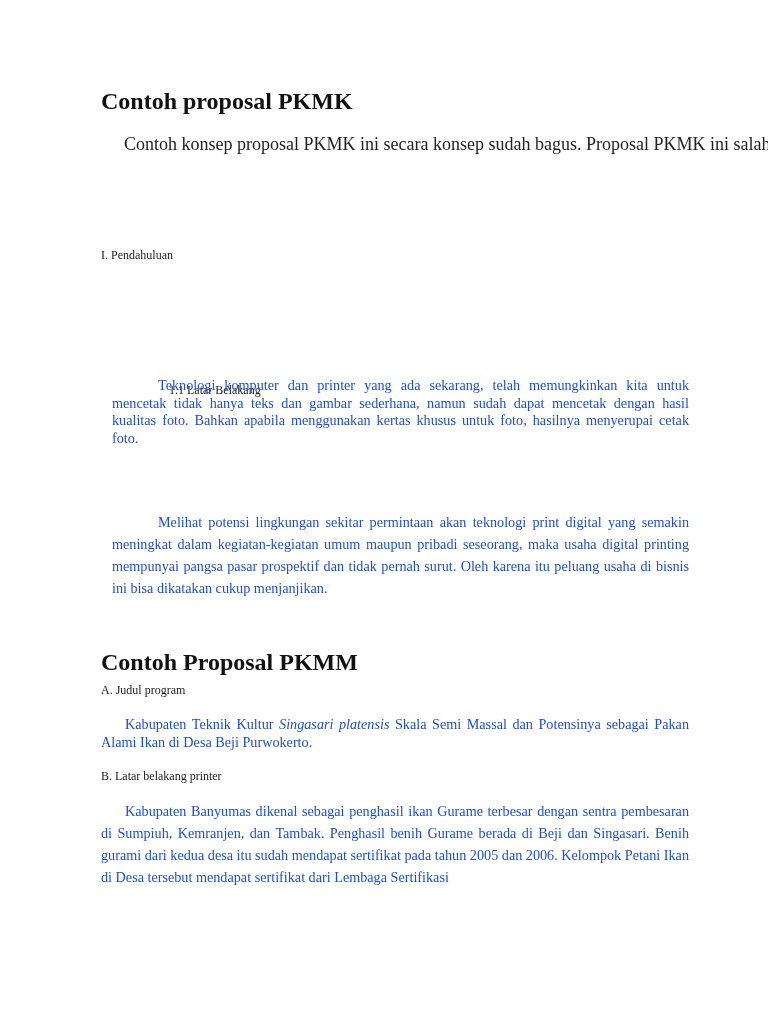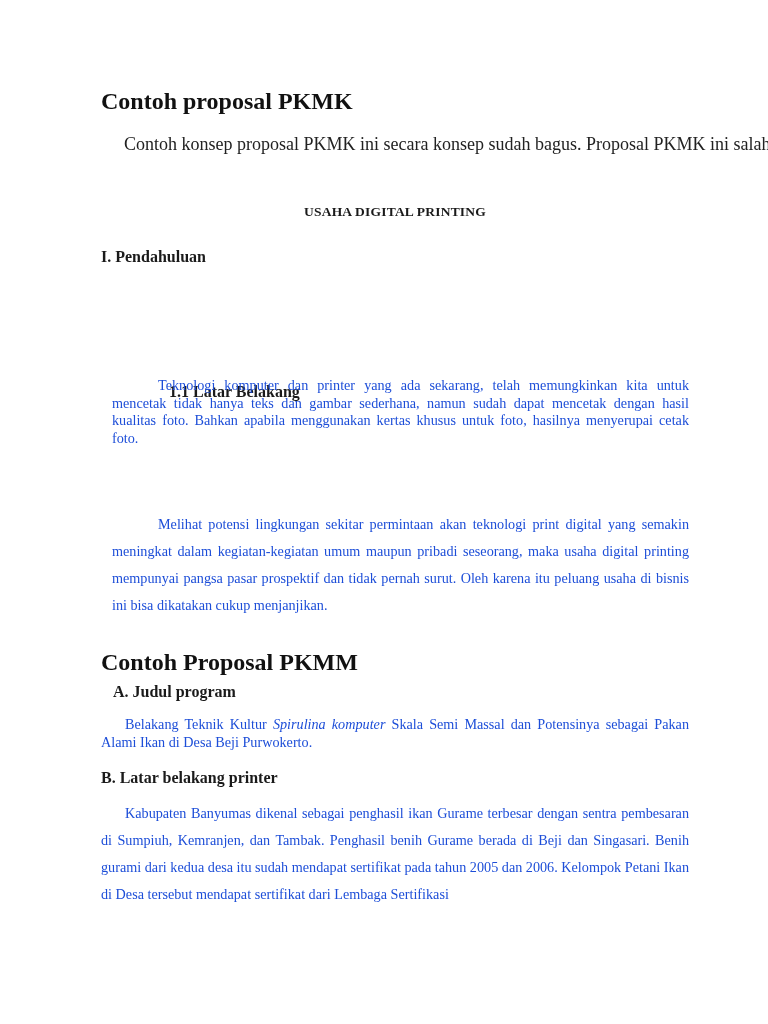--- a/index.html
+++ b/index.html
@@ -38,64 +38,63 @@
 
     .center-heading {
       left: 90px; width: 588px;
       text-align: center;
       font-size: 13.5px;
       font-weight: bold;
       letter-spacing: 0.2px;
       color: #1a1a1a;
     }
     .h-bold {
-      font-size: 16px;
-      font-weight: bold;
+      font-size: 12px;
+      font-weight: normal;
       white-space: nowrap;
       color: #1a1a1a;
     }
 
     .para {
       font-size: 14.2px;
       text-align: justify;
       color: #1d4ed8;
     }
     .para.tight { line-height: 17.5px; }
-    .para.loose { line-height: 27px; }
+    .para.loose { line-height: 22px; }
 
     .para .ind48 { display: inline-block; width: 46px; }
     .para .ind25 { display: inline-block; width: 24px; }
     .para em { font-style: italic; }
   </style>
 </head>
 <body>
 
 <div class="page">
 
   <h1 class="abs h-title" style="left:90px; top:88px;">Contoh proposal PKMK</h1>
 
   <p class="abs intro" style="left:113px; top:131px; width:560px;">
     <span class="line">Contoh konsep proposal PKMK ini secara konsep sudah bagus. Proposal PKMK ini salah</span>
   </p>
 
-  <h2 class="abs center-heading" style="top:204px;">USAHA DIGITAL PRINTING</h2>
 
   <h3 class="abs h-bold" style="left:90px; top:248px;">I. Pendahuluan</h3>
 
 
   <h4 class="abs h-bold" style="left:158px; top:335px;margin-top:48px;">1.1 Latar Belakang</h4>
 
   <p class="abs para tight" style="left:101px; top:377px; width:577px;"><span class="ind48"></span><span>Teknologi komputer dan printer yang ada sekarang, telah memungkinkan kita untuk mencetak tidak hanya teks dan gambar sederhana, namun sudah dapat mencetak dengan hasil kualitas foto. Bahkan apabila menggunakan kertas khusus untuk foto, hasilnya menyerupai cetak foto.</span></p>
 
 
   <p class="abs para loose" style="left:101px; top:511px; width:577px;"><span class="ind48"></span><span>Melihat potensi lingkungan sekitar permintaan akan teknologi print digital yang semakin meningkat dalam kegiatan-kegiatan umum maupun pribadi seseorang, maka usaha digital printing mempunyai pangsa pasar prospektif dan tidak pernah surut. Oleh karena itu peluang usaha di bisnis ini bisa dikatakan cukup menjanjikan.</span></p>
 
   <h1 class="abs h-title" style="left:90px; top:638px;margin-top:11px;">Contoh Proposal PKMM</h1>
 
-  <h3 class="abs h-bold" style="left:90px; top:683px;margin-left:12px;">A. Judul program</h3>
+  <h3 class="abs h-bold" style="left:90px; top:683px;">A. Judul program</h3>
 
-  <p class="abs para tight" style="left:90px; top:716px; width:588px;"><span class="ind25"></span><span>Belakang Teknik Kultur </span><em>Spirulina komputer</em><span> Skala Semi Massal dan Potensinya sebagai Pakan Alami Ikan di Desa Beji Purwokerto.</span></p>
+  <p class="abs para tight" style="left:90px; top:716px; width:588px;"><span class="ind25"></span><span>Kabupaten Teknik Kultur </span><em>Singasari platensis</em><span> Skala Semi Massal dan Potensinya sebagai Pakan Alami Ikan di Desa Beji Purwokerto.</span></p>
 
   <h3 class="abs h-bold" style="left:90px; top:769px;">B. Latar belakang printer</h3>
 
   <p class="abs para loose" style="left:90px; top:800px; width:588px;"><span class="ind25"></span><span>Kabupaten Banyumas dikenal sebagai penghasil ikan Gurame terbesar dengan sentra pembesaran di Sumpiuh, Kemranjen, dan Tambak. Penghasil benih Gurame berada di Beji dan Singasari. Benih gurami dari kedua desa itu sudah mendapat sertifikat pada tahun 2005 dan 2006. Kelompok Petani Ikan di Desa tersebut mendapat sertifikat dari Lembaga Sertifikasi</span></p>
 
 </div>
 
 </body></html>

